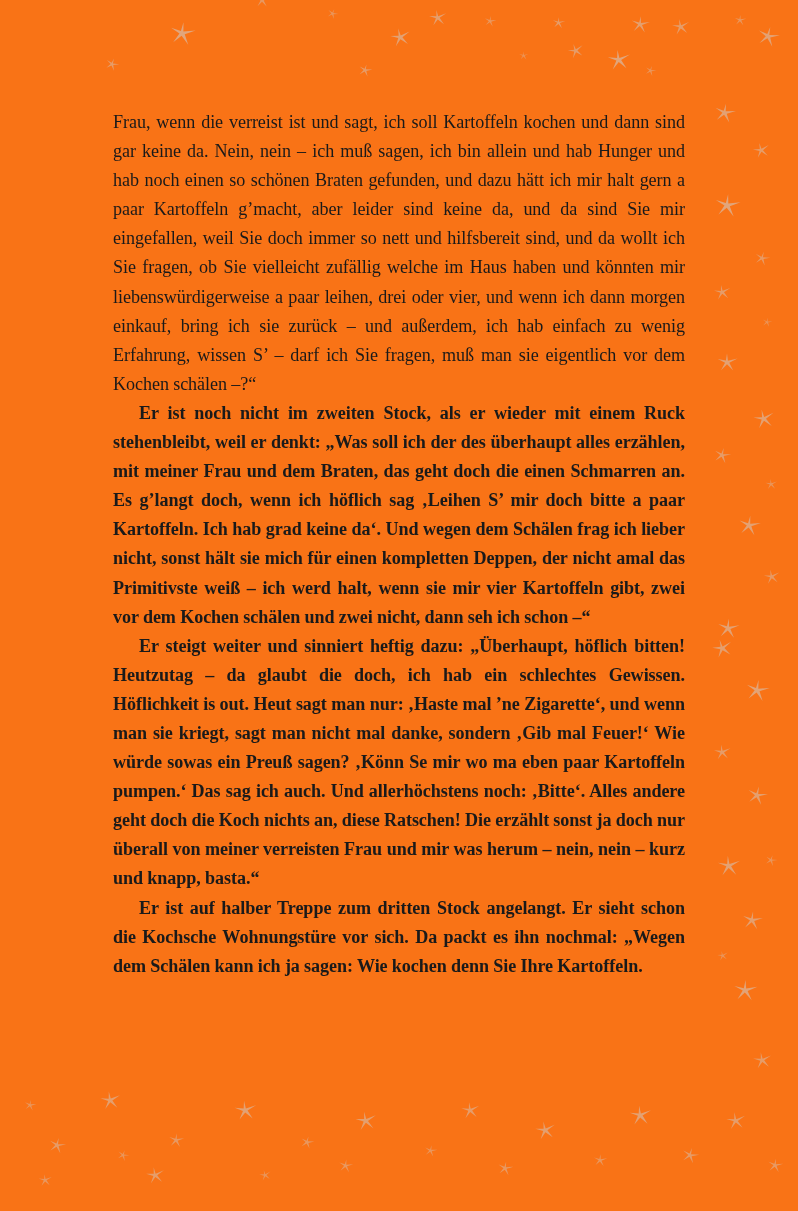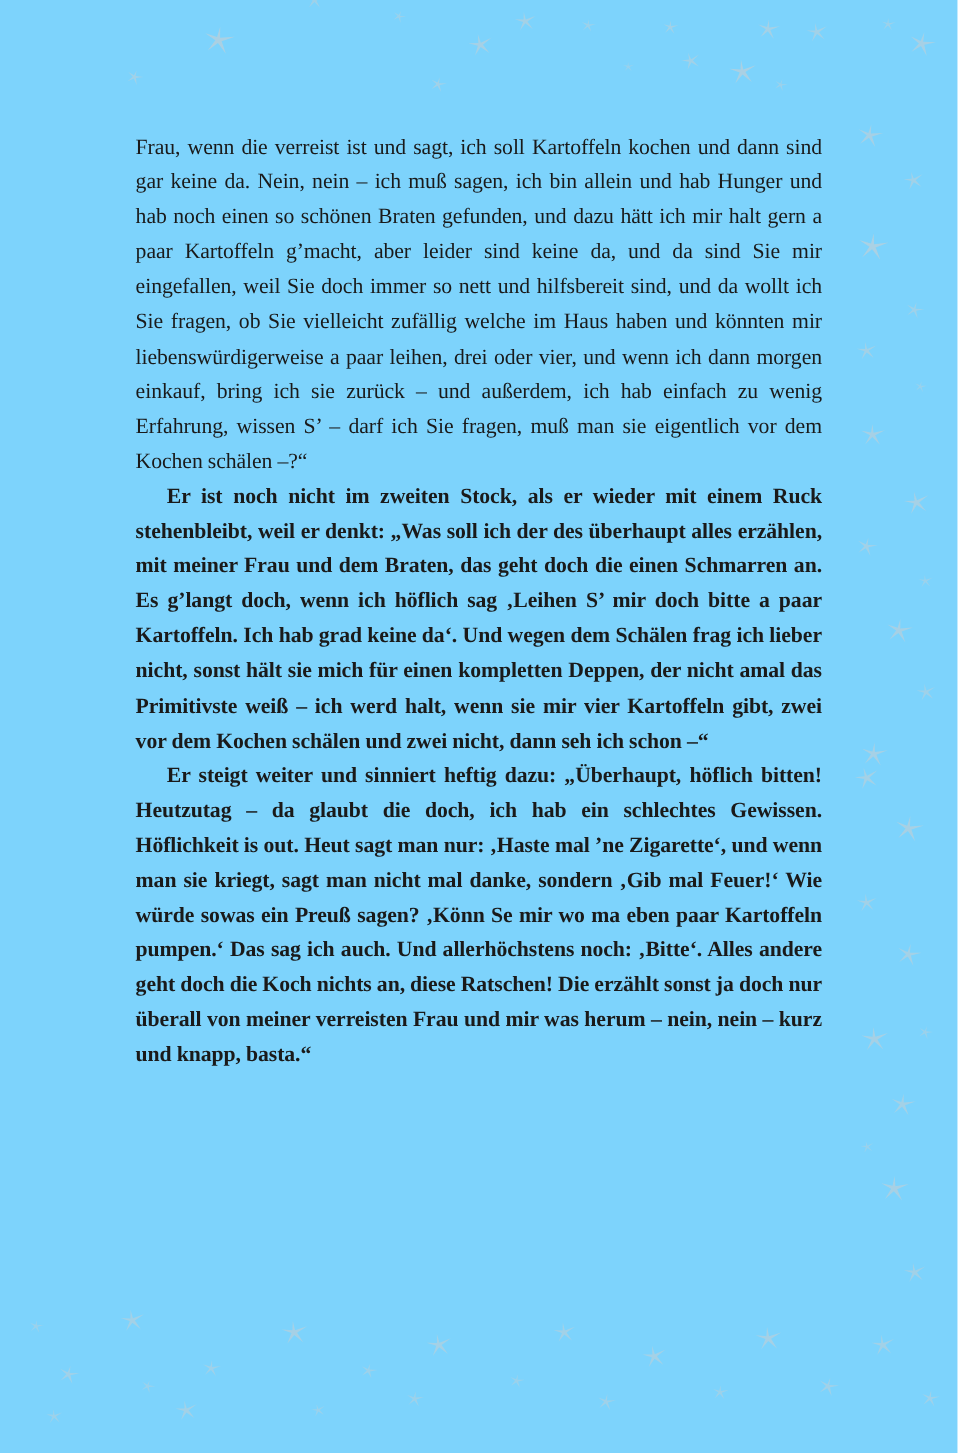--- a/index.html
+++ b/index.html
@@ -7,21 +7,21 @@
     margin: 0;
     padding: 0;
     background: #ffffff;
   }
 
   .page {
     position: relative;
     width: 798px;
     height: 1211px;
     margin: 0 auto;
-    background: #7dd3fc;
+    background: #f97316;
     overflow: hidden;
     font-family: "Liberation Serif", "DejaVu Serif", serif;
   }
 
   
   .star-layer {
     position: absolute;
     inset: 0;
     pointer-events: none;
     z-index: 0;
@@ -380,16 +380,17 @@
         <svg viewBox="-60 -60 120 120" width="18" height="18">
           <path d="M 0.00 -43.00 L 4.70 -6.47 L 52.52 -17.06 L 11.50 3.74 L 31.15 42.88 L 0.00 11.18 L -29.85 41.08 L -9.77 3.17 L -46.18 -15.00 L -5.50 -7.58 Z" fill="#cfcfcf"></path>
         </svg>
       </span>
     </div>
 
   <div class="text-column">
     <p class="para">Frau, wenn die verreist ist und sagt, ich soll Kartoffeln kochen und dann sind gar keine da. Nein, nein – ich muß sagen, ich bin allein und hab Hunger und hab noch einen so schönen Braten gefunden, und dazu hätt ich mir halt gern a paar Kartoffeln g’macht, aber leider sind keine da, und da sind Sie mir eingefallen, weil Sie doch immer so nett und hilfsbereit sind, und da wollt ich Sie fragen, ob Sie vielleicht zufällig welche im Haus haben und könnten mir liebenswürdigerweise a paar leihen, drei oder vier, und wenn ich dann morgen einkauf, bring ich sie zurück – und außerdem, ich hab einfach zu wenig Erfahrung, wissen S’ – darf ich Sie fragen, muß man sie eigentlich vor dem Kochen schälen –?“</p>
     <p class="para">Er ist noch nicht im zweiten Stock, als er wieder mit einem Ruck stehenbleibt, weil er denkt: „Was soll ich der des überhaupt alles erzählen, mit meiner Frau und dem Braten, das geht doch die einen Schmarren an. Es g’langt doch, wenn ich höflich sag ‚Leihen S’ mir doch bitte a paar Kartoffeln. Ich hab grad keine da‘. Und wegen dem Schälen frag ich lieber nicht, sonst hält sie mich für einen kompletten Deppen, der nicht amal das Primitivste weiß – ich werd halt, wenn sie mir vier Kartoffeln gibt, zwei vor dem Kochen schälen und zwei nicht, dann seh ich schon –“</p>
     <p class="para">Er steigt weiter und sinniert heftig dazu: „Überhaupt, höflich bitten! Heutzutag – da glaubt die doch, ich hab ein schlechtes Gewissen. Höflichkeit is out. Heut sagt man nur: ‚Haste mal ’ne Zigarette‘, und wenn man sie kriegt, sagt man nicht mal danke, sondern ‚Gib mal Feuer!‘ Wie würde sowas ein Preuß sagen? ‚Könn Se mir wo ma eben paar Kartoffeln pumpen.‘ Das sag ich auch. Und allerhöchstens noch: ‚Bitte‘. Alles andere geht doch die Koch nichts an, diese Ratschen! Die erzählt sonst ja doch nur überall von meiner verreisten Frau und mir was herum – nein, nein – kurz und knapp, basta.“</p>
+    <p class="para">Er ist auf halber Treppe zum dritten Stock angelangt. Er sieht schon die Kochsche Wohnungstüre vor sich. Da packt es ihn nochmal: „Wegen dem Schälen kann ich ja sagen: Wie kochen denn Sie Ihre Kartoffeln.</p>
   </div>
 
 
 </div>
 
 </body></html>

